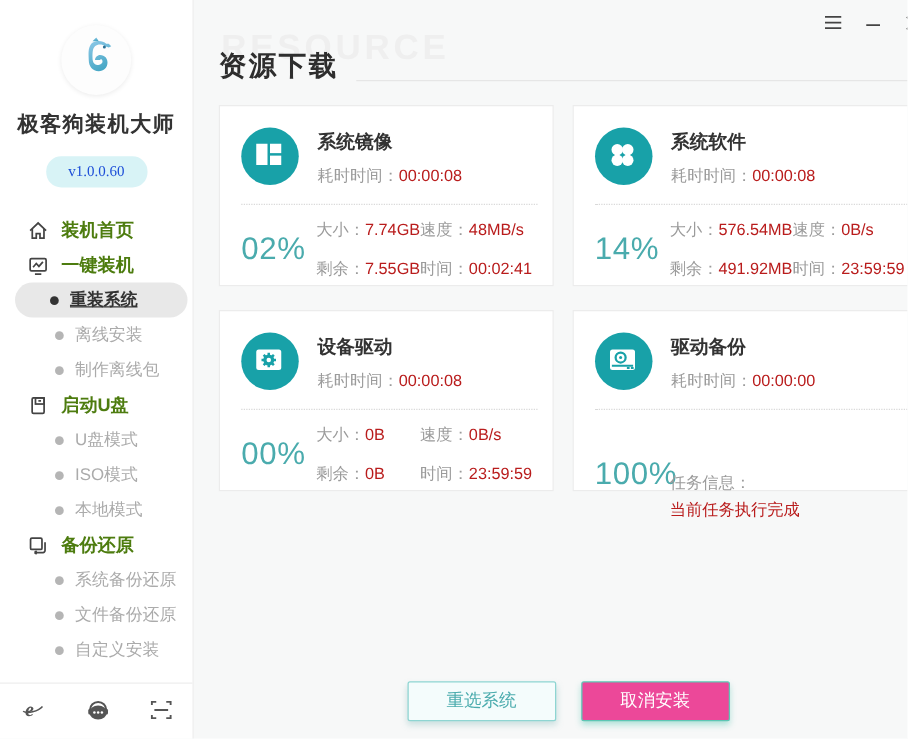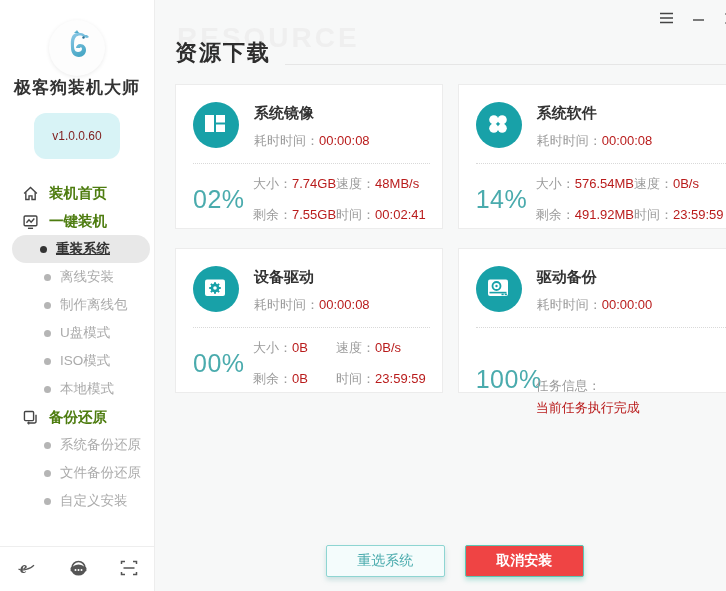--- a/index.html
+++ b/index.html
@@ -3,22 +3,22 @@
 <meta charset="utf-8">
 <style>
   * { margin:0; padding:0; box-sizing:border-box; }
   html,body { width:726px; height:591px; background:#fff; }
   body { font-family:"Liberation Sans","DejaVu Sans",sans-serif; }
   .app { position:relative; width:726px; height:591px; display:flex; overflow:hidden; background:#f7f8f8; }
 
   
   .sidebar { width:155px; flex:none; background:#fff; border-right:1px solid #ededed; display:flex; flex-direction:column; align-items:center; }
   .logo-wrap { margin-top:20px; width:56px; height:56px; border-radius:50%; background:#fdfdfd; box-shadow:0 1px 4px rgba(0,0,0,0.08); display:flex; align-items:center; justify-content:center; }
-  .app-name { font-size:17px; font-weight:bold; color:#333; letter-spacing:1px; white-space:nowrap; }
-  .version-pill { margin-top:14px; background:#d8f3f6; color:#7f1d1d; font-size:12px; padding:16px 18px; border-radius:12px; }
+  .app-name { margin-top:12px; font-size:17px; font-weight:bold; color:#333; letter-spacing:1px; white-space:nowrap; }
+  .version-pill { margin-top:14px; background:#d8f3f6; color:#1d4ed8; font-size:12px; padding:5px 18px; border-radius:12px;font-family:Liberation Serif, serif; }
   .nav { width:100%; margin-top:20px; }
   .nav-item { height:28px; display:flex; align-items:center; cursor:default; }
   .nav-section { padding-left:22px; gap:10px; font-size:14.5px; font-weight:600; color:#4d7c0f; }
   .nav-section .nicon { width:17px; height:17px; flex:none; display:flex; }
   .nav-sub { padding-left:44px; gap:9px; font-size:13.5px; color:#ababab; }
   .nav-sub .dot { width:7px; height:7px; border-radius:50%; background:#b5b5b5; flex:none; }
   .nav-sub.active { background:#e8e8e8; border-radius:14px; margin:0 4px 0 12px; padding-left:28px; color:#333; font-weight:600;text-decoration:underline; }
   .nav-sub.active .dot { background:#333; }
   .side-footer { margin-top:auto; width:100%; border-top:1px solid #eeeeee; padding:11px 16px 13px; display:flex; justify-content:space-between; align-items:center; }
   .side-footer svg { display:block; }
@@ -43,21 +43,21 @@
   .val { color:#b91c1c; }
   .card-sep { border-top:1px dotted #d9d9d9; margin-top:13px; }
   .card-body { display:flex; align-items:center; margin-top:11px; }
   .percent { font-size:25px; color:#4aabad; width:60px; flex:none; letter-spacing:0.5px; }
   .stats { flex:1; display:grid; grid-template-columns:auto auto; justify-content:space-between; row-gap:13px; font-size:13px; white-space:nowrap; padding-right:4px; }
   .info-block { font-size:13px; line-height:1.7;margin-top:36px; }
 
   .footer-buttons { position:absolute; bottom:14px; left:0; right:0; display:flex; justify-content:center; gap:20px; }
   .btn { width:119px; height:32px; font-size:14px; border-radius:2px; cursor:pointer; font-family:inherit; }
   .btn-outline { background:#f4fcfc; border:1px solid #8ed5d2; color:#4aabad; box-shadow:0 3px 5px rgba(120,180,180,0.35); }
-  .btn-fill { background:#ef4444; border:1px solid #5dc6b4; color:#fff; box-shadow:0 3px 5px rgba(93,198,180,0.45);font-weight:bold; }
+  .btn-fill { background:#ec4899; border:1px solid #5dc6b4; color:#fff; box-shadow:0 3px 5px rgba(93,198,180,0.45); }
 </style>
 </head>
 <body>
 
 <div class="app">
 
   <div class="sidebar">
     <div class="logo-wrap">
       <svg width="44" height="44" viewBox="0 0 44 44">
         <defs>
@@ -99,20 +99,30 @@
         <span>重装系统</span>
       </div>
       <div class="nav-item nav-sub">
         <span class="dot"></span>
         <span>离线安装</span>
       </div>
       <div class="nav-item nav-sub">
         <span class="dot"></span>
         <span>制作离线包</span>
       </div>
+      <div class="nav-item nav-section">
+        <span class="nicon">
+          <svg width="17" height="17" viewBox="0 0 16 16" fill="none" stroke="#444" stroke-width="1.3">
+              <rect x="3.5" y="2.2" width="9" height="11.6" rx="1"></rect>
+              <rect x="6" y="2.2" width="6.5" height="4.6"></rect>
+              <path d="M8.2 4.5h2"></path>
+            </svg>
+        </span>
+        <span>启动U盘</span>
+      </div>
       <div class="nav-item nav-sub">
         <span class="dot"></span>
         <span>U盘模式</span>
       </div>
       <div class="nav-item nav-sub">
         <span class="dot"></span>
         <span>ISO模式</span>
       </div>
       <div class="nav-item nav-sub">
         <span class="dot"></span>

